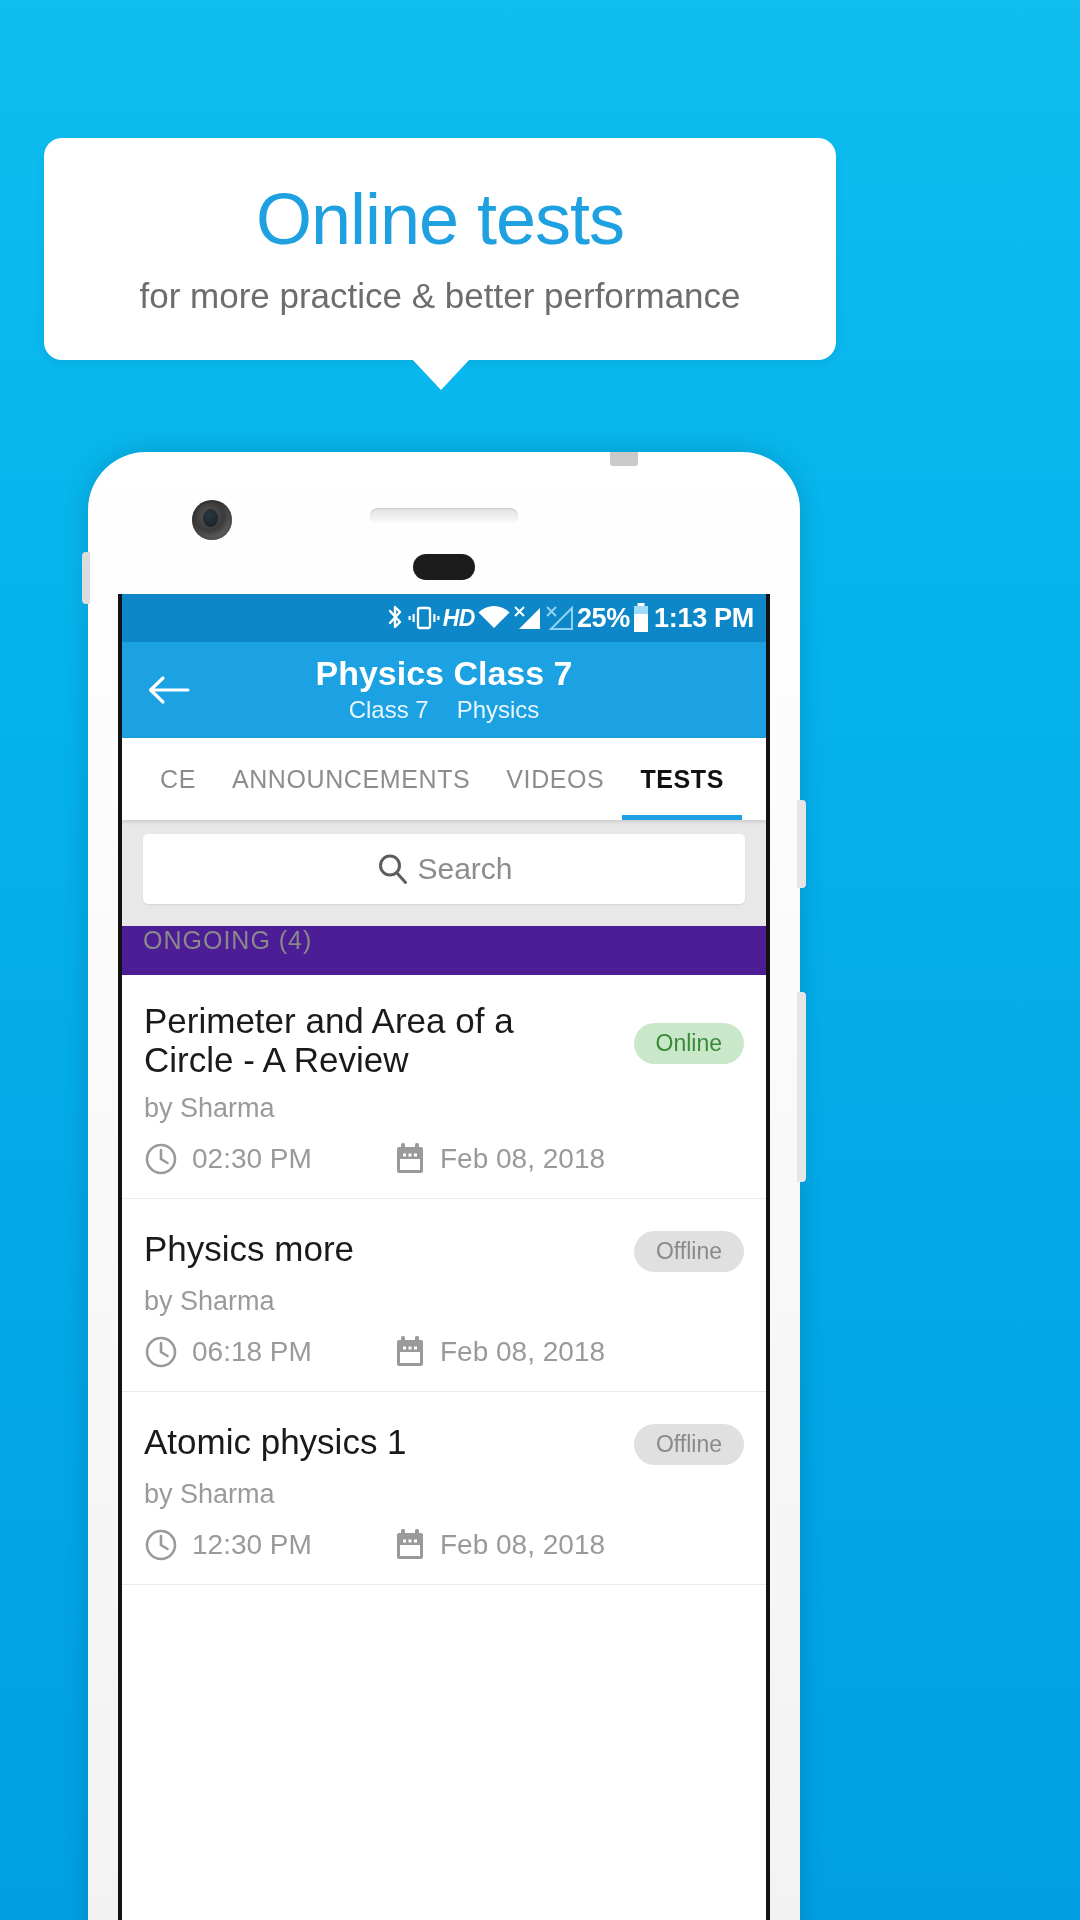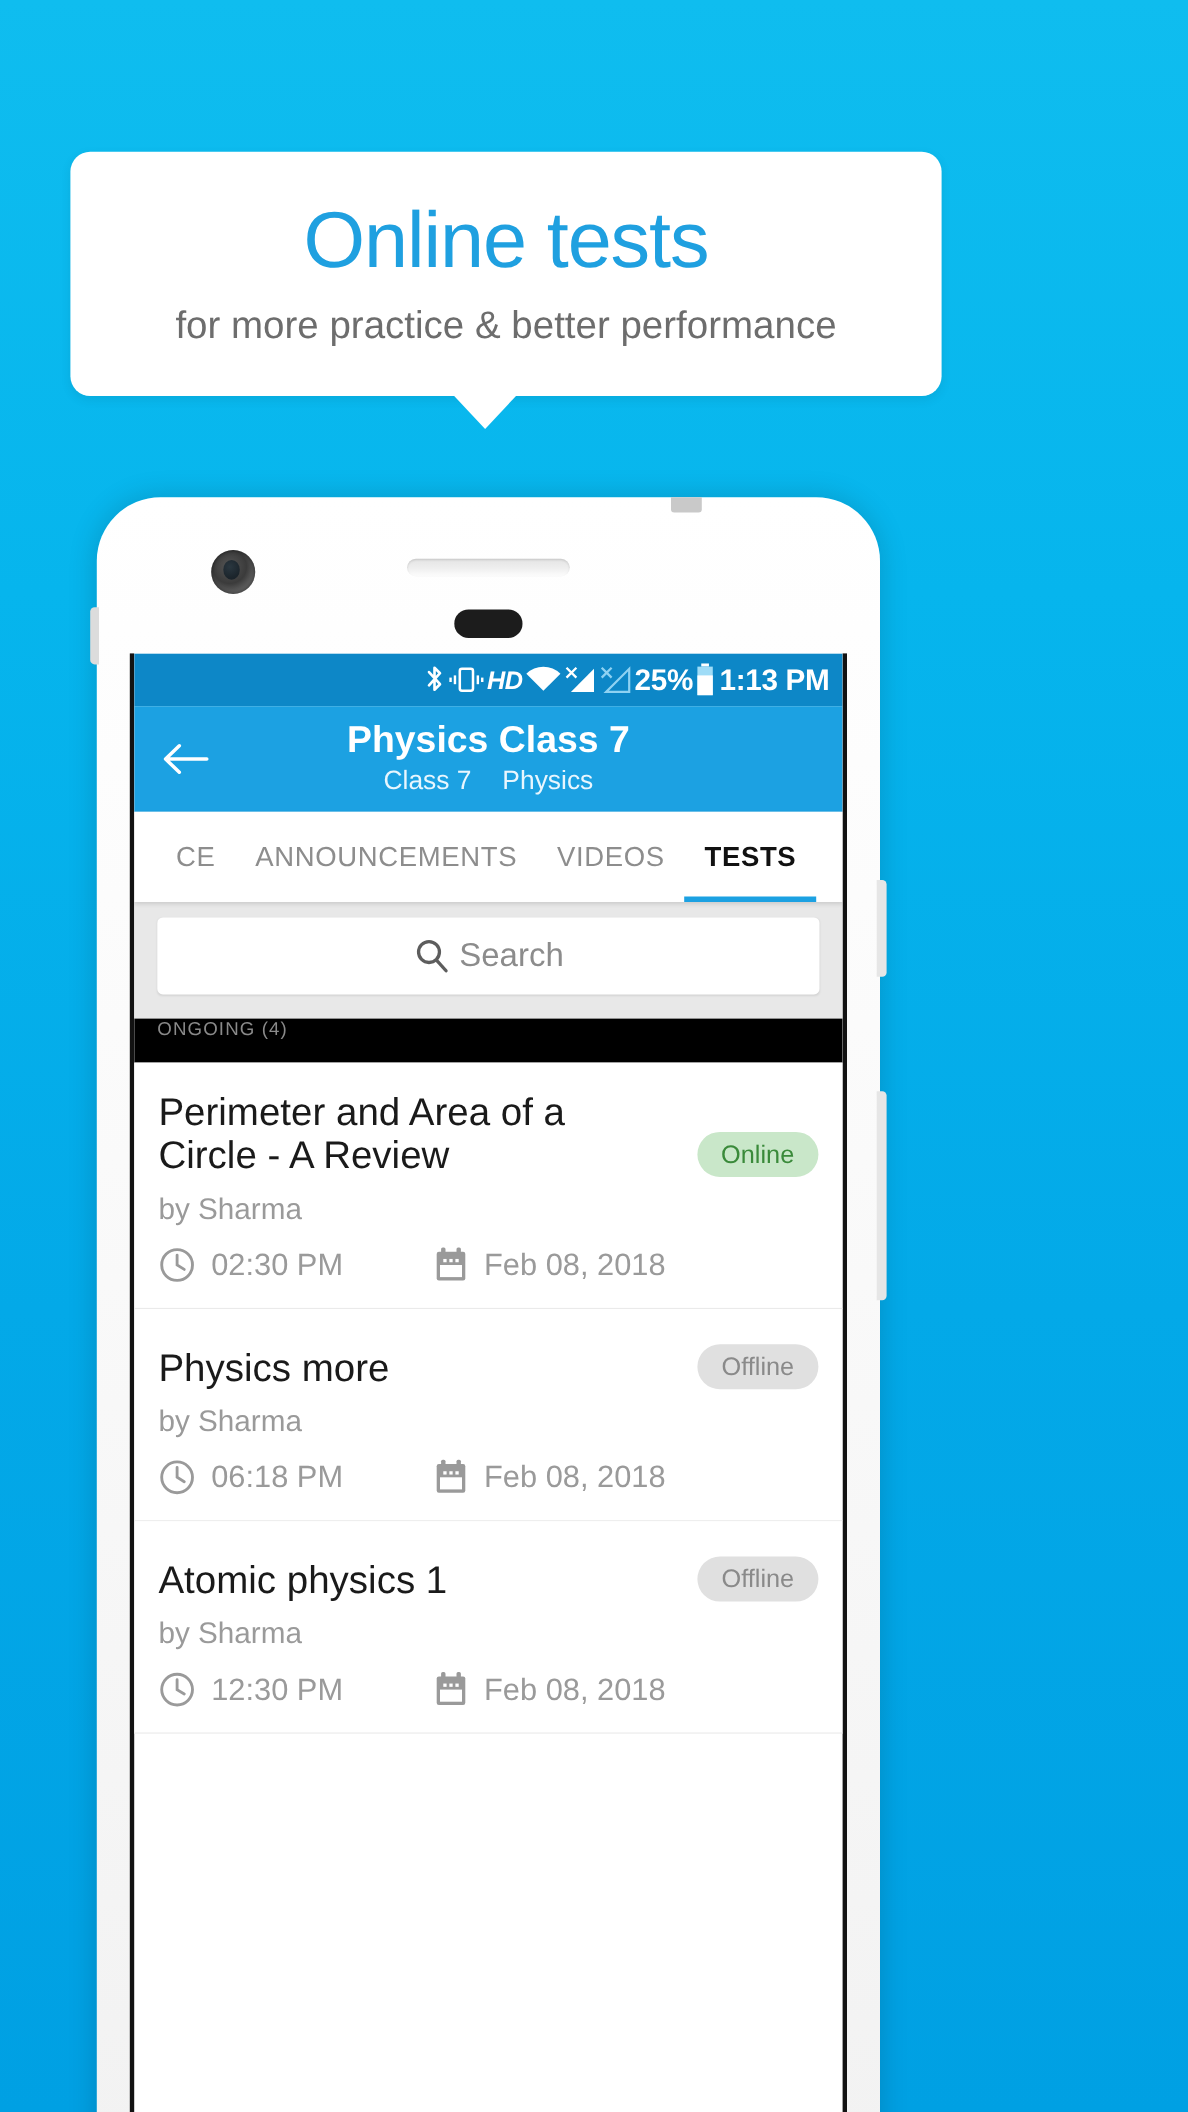--- a/index.html
+++ b/index.html
@@ -8,21 +8,21 @@
     font-family:"Liberation Sans", sans-serif;
     background:linear-gradient(180deg,#0fbdef 0%,#06b5ed 28%,#03a9e8 62%,#00a0e3 100%);
     position:relative;
   }
 
   
   .callout{
     position:absolute; left:44px; top:138px; width:792px; height:222px;
     background:#ffffff; border-radius:18px;
     box-shadow:0 3px 10px rgba(0,0,0,.07);
-    display:flex; flex-direction:column; align-items:center; justify-content:center;margin-left:20px;
+    display:flex; flex-direction:column; align-items:center; justify-content:center;
   }
   .callout-title{
     font-size:72px; color:#1fa0e0; font-weight:400; letter-spacing:-1px;
     line-height:1; margin-bottom:22px;
   }
   .callout-sub{
     font-size:35px; color:#6d6d6d; font-weight:400; line-height:1.1;
   }
   .callout-tail{
     position:absolute; left:411px; top:358px; width:0; height:0;
@@ -123,30 +123,30 @@
   .searchwrap{ background:#e8e8e8; padding:14px 21px 22px 21px; }
   .searchbox{
     height:70px; background:#ffffff; border-radius:5px;
     display:flex; align-items:center; justify-content:center; gap:6px;
     box-shadow:0 1px 2px rgba(0,0,0,.09);
   }
   .search-ph{ font-size:30px; color:#8c8c8c; }
 
   
   .sectionhdr{
-    background:#000000; padding:0 21px 20px 21px;
-    font-size:17px; color:#8a8a8a; letter-spacing:1px;
+    background:#4c1d95; padding:0 21px 20px 21px;
+    font-size:25px; color:#8a8a8a; letter-spacing:1px;
   }
 
   
   .card{
     background:#ffffff; padding:26px 22px 22px 22px;
     border-bottom:1px solid #eaeaea; position:relative;
   }
-  .card-head{ display:flex; align-items:flex-end; justify-content:space-between; gap:14px; }
+  .card-head{ display:flex; align-items:center; justify-content:space-between; gap:14px; }
   .card-title{
     font-size:35px; color:#1a1a1a; line-height:1.12; font-weight:400;
     max-width:440px;
   }
   .badge{
     flex:none; border-radius:22px; padding:9px 22px; font-size:23px; line-height:1;
     margin-top:6px;
   }
   .badge.online{ background:#c9e7c9; color:#3a8a3a; }
   .badge.offline{ background:#e0e0e0; color:#8a8a8a; }

